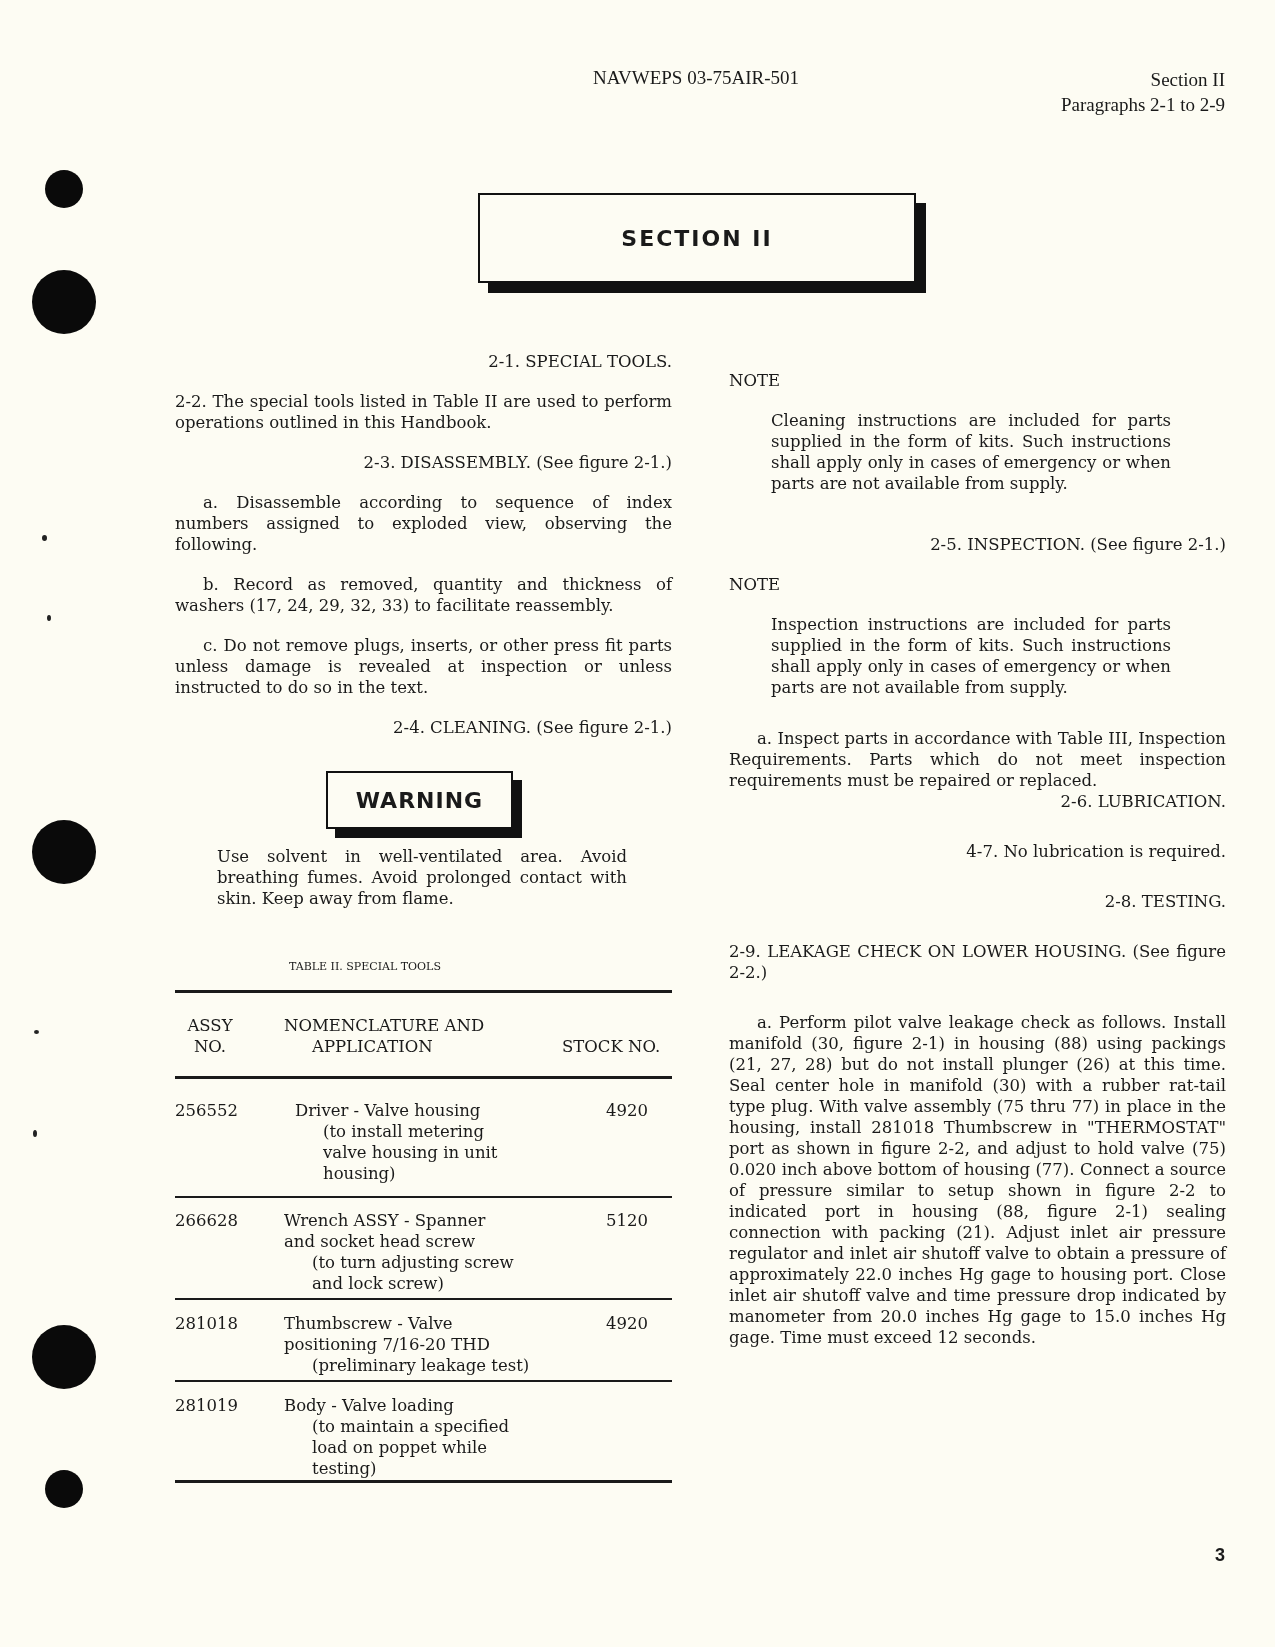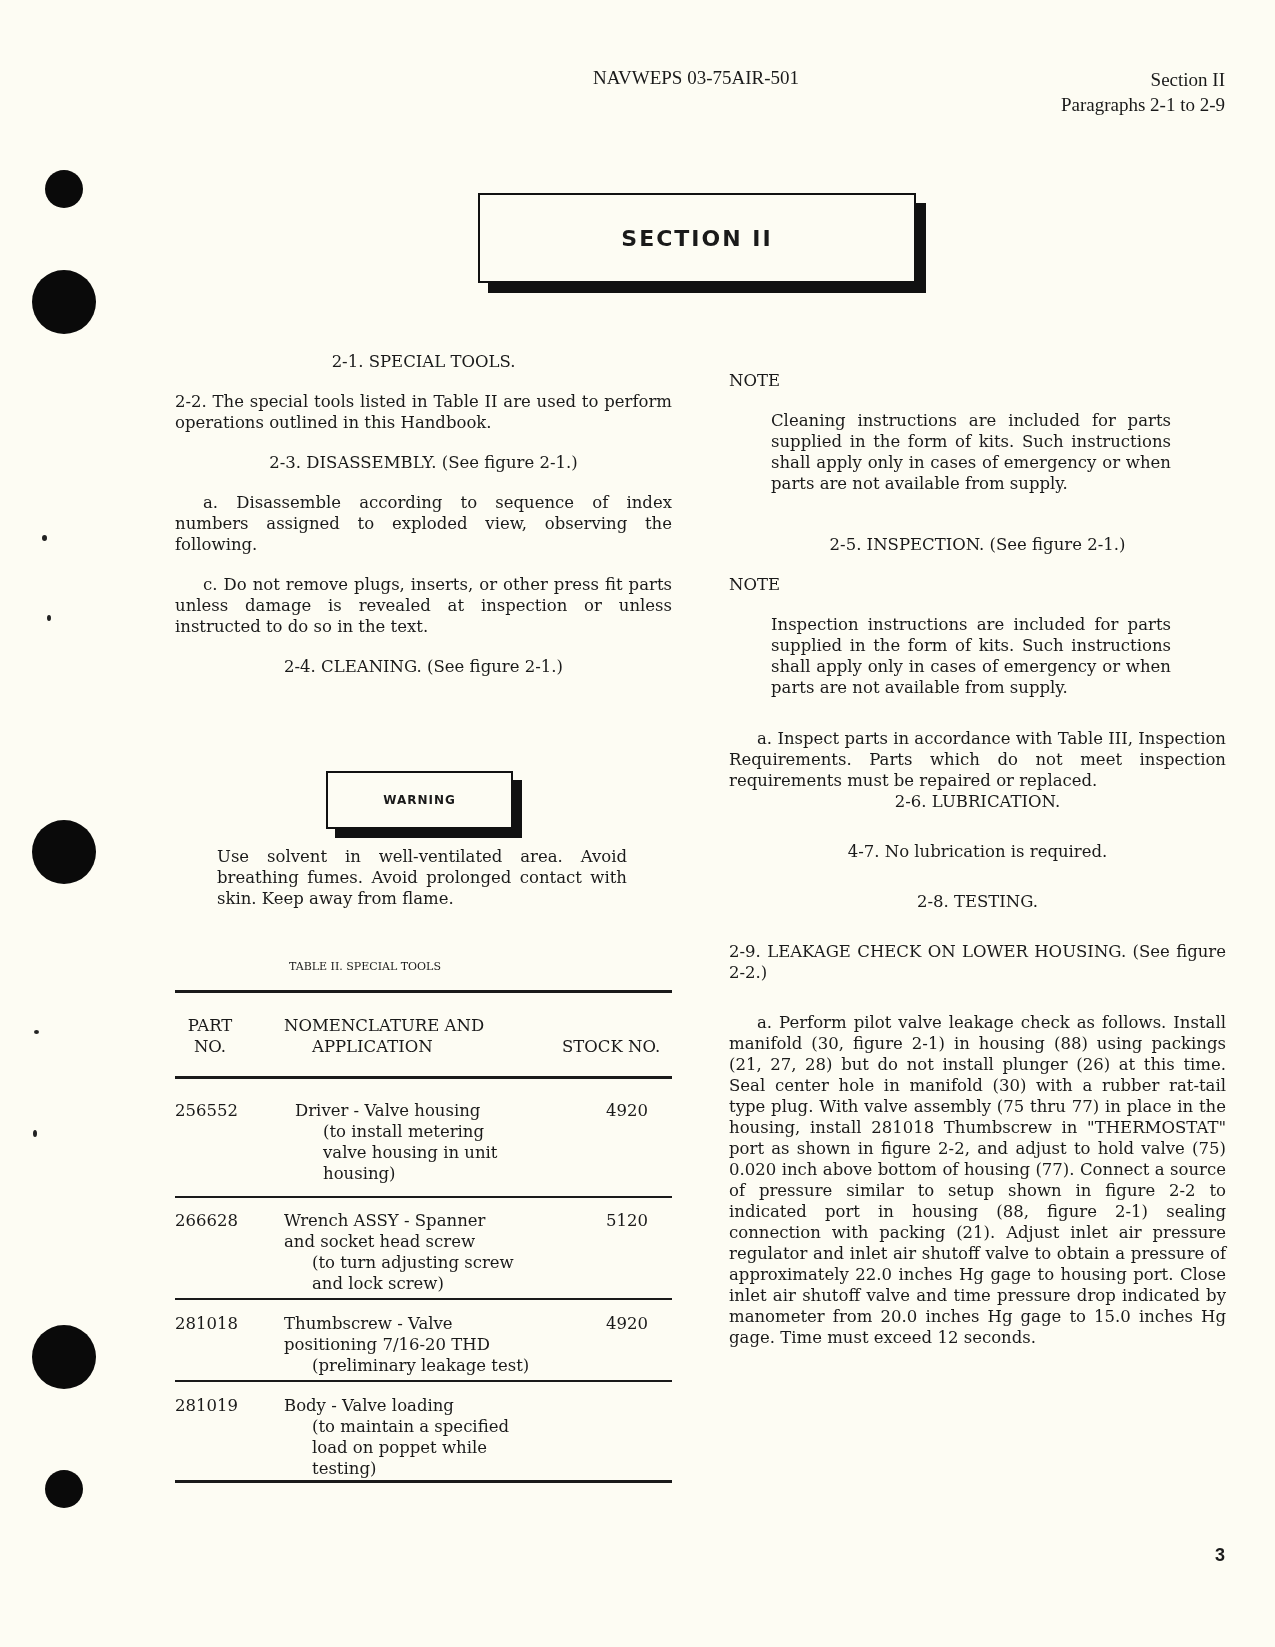--- a/index.html
+++ b/index.html
@@ -21,27 +21,27 @@
     border:2.5px solid #111; background:#fdfcf3;
     box-shadow: 10px 10px 0 #111;
     font-family:"DejaVu Sans", sans-serif; font-weight:bold;
     text-align:center; letter-spacing:2px; font-size:22px; line-height:31px;
     display:flex; flex-direction:column; justify-content:center;
   }
   .warn-box {
     left:326px; top:771px; width:183px; height:54px;
     border:2.5px solid #111; background:#fdfcf3;
     box-shadow: 9px 9px 0 #111;
-    font-family:"DejaVu Sans", sans-serif; font-weight:bold; font-size:12px; letter-spacing:1px;
+    font-family:"DejaVu Sans", sans-serif; font-weight:bold; font-size:22px; letter-spacing:1px;
     display:flex; align-items:center; justify-content:center;
   }
 
   .col { position:absolute; line-height:21px; }
   .col p { margin:0; text-align:justify; }
-  .col .heading { text-align:center; }
+  .col .heading { text-align:right; }
   .indent { text-indent:28px; }
   .note-title { text-align:right; }
   .note-body { margin-left:42px !important; margin-right:0; text-align:justify; }
 
   .tbl-title { left:289px; top:960px; font-size:11px; }
   .rule { position:absolute; left:175px; width:497px; background:#1a1a1a; }
   .th { position:absolute; line-height:21px; }
   .cell { position:absolute; line-height:21px; }
   .cell .sub { padding-left:28px; }
 
@@ -68,36 +68,37 @@
 
 <div class="abs sec-box">
   <div>SECTION II</div>
 </div>
 
 <div class="col" style="left:175px;top:351px;width:497px;">
   <p class="heading">2-1. SPECIAL TOOLS.</p>
   <p style="margin-top:19px">2-2. The special tools listed in Table II are used to perform operations outlined in this Handbook.</p>
   <p class="heading" style="margin-top:19px">2-3. DISASSEMBLY. (See figure 2-1.)</p>
   <p class="indent" style="margin-top:19px">a. Disassemble according to sequence of index numbers assigned to exploded view, observing the following.</p>
+  <p class="indent" style="margin-top:19px">b. Record as removed, quantity and thickness of washers (17, 24, 29, 32, 33) to facilitate reassembly.</p>
   <p class="indent" style="margin-top:19px">c. Do not remove plugs, inserts, or other press fit parts unless damage is revealed at inspection or unless instructed to do so in the text.</p>
   <p class="heading" style="margin-top:19px">2-4. CLEANING. (See figure 2-1.)</p>
 </div>
 
 <div class="abs warn-box">
   <span>WARNING</span>
 </div>
 <div class="col" style="left:217px;top:846px;width:410px;">
   <p>Use solvent in well-ventilated area. Avoid breathing fumes. Avoid prolonged contact with skin. Keep away from flame.</p>
 </div>
 
 <div class="abs tbl-title">TABLE II. SPECIAL TOOLS</div>
 <div class="rule" style="top:990px;height:2.5px;"></div>
 
 <div class="th" style="left:180px;top:1015px;text-align:center;width:60px;">
-  <div>PART</div>
+  <div>ASSY</div>
   <div>NO.</div>
 </div>
 <div class="th" style="left:284px;top:1015px;">
   <div>NOMENCLATURE AND</div>
   <div style="padding-left:28px">APPLICATION</div>
 </div>
 <div class="th" style="left:562px;top:1036px;">
   <span>STOCK NO.</span>
 </div>
 

